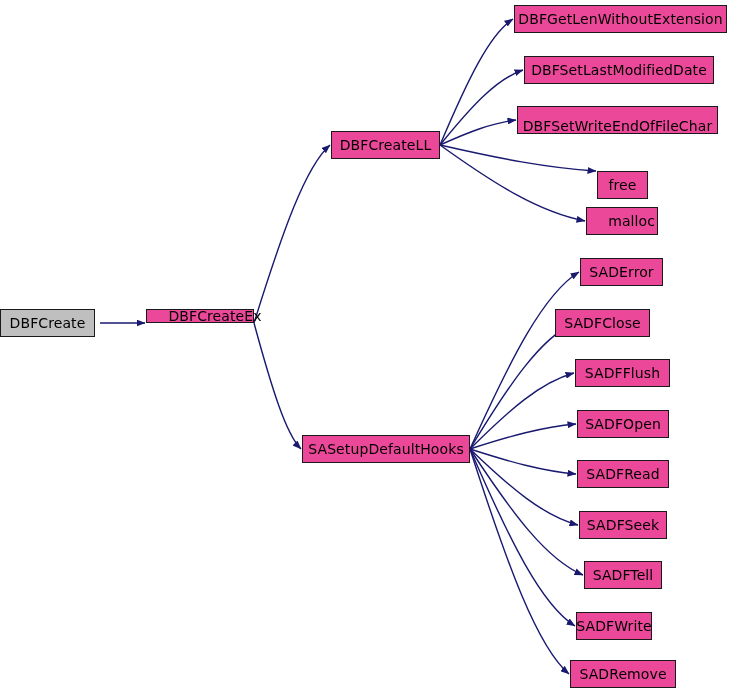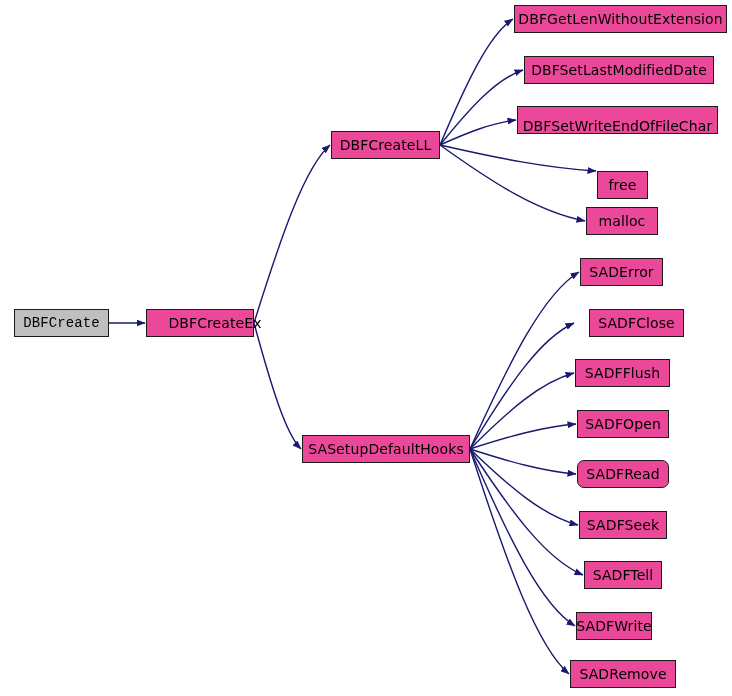--- a/index.html
+++ b/index.html
@@ -71,60 +71,60 @@
         <path d="M 470 449 C 509.52 409.48, 540.72 382.12, 574 373" fill="none" stroke="#191970" stroke-width="1.4" marker-end="url(#arrowhead)"></path>
         <path d="M 470 449 C 510.28 436, 542.08 427, 576 424" fill="none" stroke="#191970" stroke-width="1.4" marker-end="url(#arrowhead)"></path>
         <path d="M 470 449 C 510.28 462, 542.08 471, 576 474" fill="none" stroke="#191970" stroke-width="1.4" marker-end="url(#arrowhead)"></path>
         <path d="M 470 449 C 511.04 488.52, 543.44 515.88, 578 525" fill="none" stroke="#191970" stroke-width="1.4" marker-end="url(#arrowhead)"></path>
         <path d="M 470 449 C 512.94 514.52, 546.84 559.88, 583 575" fill="none" stroke="#191970" stroke-width="1.4" marker-end="url(#arrowhead)"></path>
         <path d="M 470 449 C 509.9 541.04, 541.4 604.76, 575 626" fill="none" stroke="#191970" stroke-width="1.4" marker-end="url(#arrowhead)"></path>
         <path d="M 470 449 C 507.62 566, 537.32 647, 569 674" fill="none" stroke="#191970" stroke-width="1.4" marker-end="url(#arrowhead)"></path>
       </g>
   </svg>
   <div id="node-layer">
-      <div class="node highlight" style="left: 14px; top: 309px; width: 95px; height: 28px; font-family: Liberation Mono, monospace;">
+      <div class="node highlight" style="left: 0; top: 309px; width: 95px; height: 28px;">
         <span class="node-label">DBFCreate</span>
       </div>
-      <div class="node" style="left: 146px; top: 309px; width: 108px; height: 28px; padding-left: 30px;">
+      <div class="node" style="left: 146px; top: 309px; width: 108px; height: 14px; padding-left: 30px;">
         <span class="node-label">DBFCreateEx</span>
       </div>
       <div class="node" style="left: 331px; top: 131px; width: 109px; height: 28px;">
         <span class="node-label">DBFCreateLL</span>
       </div>
       <div class="node" style="left: 302px; top: 435px; width: 168px; height: 28px;">
         <span class="node-label">SASetupDefaultHooks</span>
       </div>
       <div class="node" style="left: 514px; top: 5px; width: 213px; height: 28px;">
         <span class="node-label">DBFGetLenWithoutExtension</span>
       </div>
       <div class="node" style="left: 524px; top: 56px; width: 190px; height: 28px;">
         <span class="node-label">DBFSetLastModifiedDate</span>
       </div>
       <div class="node" style="left: 517px; top: 106px; width: 201px; height: 28px; align-items: flex-end;">
         <span class="node-label">DBFSetWriteEndOfFileChar</span>
       </div>
       <div class="node" style="left: 597px; top: 171px; width: 51px; height: 28px;">
         <span class="node-label">free</span>
       </div>
-      <div class="node" style="left: 586px; top: 207px; width: 72px; height: 28px;">
+      <div class="node" style="left: 586px; top: 207px; width: 72px; height: 28px; justify-content: flex-end;">
         <span class="node-label">malloc</span>
       </div>
       <div class="node" style="left: 580px; top: 258px; width: 83px; height: 28px;">
         <span class="node-label">SADError</span>
       </div>
-      <div class="node" style="left: 589px; top: 309px; width: 95px; height: 28px;">
+      <div class="node" style="left: 555px; top: 309px; width: 95px; height: 28px;">
         <span class="node-label">SADFClose</span>
       </div>
       <div class="node" style="left: 575px; top: 359px; width: 95px; height: 28px;">
         <span class="node-label">SADFFlush</span>
       </div>
       <div class="node" style="left: 577px; top: 410px; width: 92px; height: 28px;">
         <span class="node-label">SADFOpen</span>
       </div>
-      <div class="node" style="left: 577px; top: 460px; width: 92px; height: 28px; border-radius: 7px;">
+      <div class="node" style="left: 577px; top: 460px; width: 92px; height: 28px;">
         <span class="node-label">SADFRead</span>
       </div>
       <div class="node" style="left: 579px; top: 511px; width: 88px; height: 28px;">
         <span class="node-label">SADFSeek</span>
       </div>
       <div class="node" style="left: 584px; top: 561px; width: 78px; height: 28px;">
         <span class="node-label">SADFTell</span>
       </div>
       <div class="node" style="left: 576px; top: 612px; width: 76px; height: 28px;">
         <span class="node-label">SADFWrite</span>

